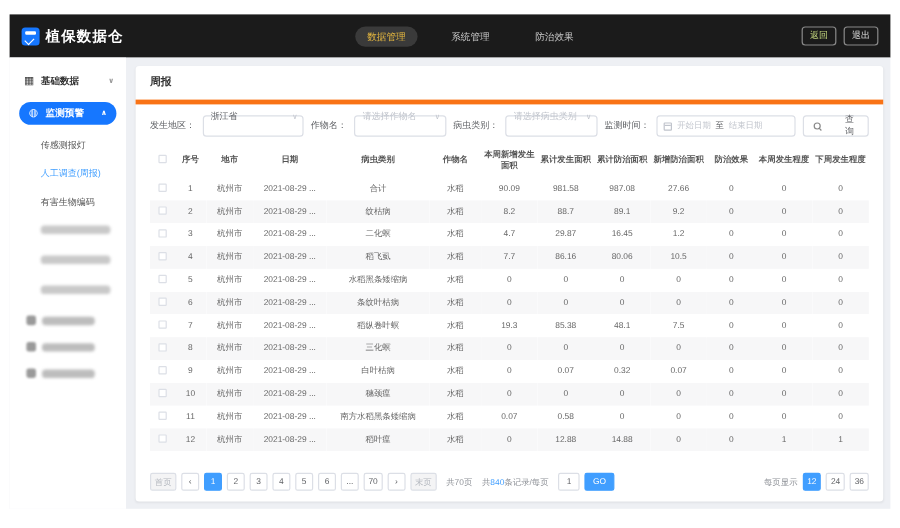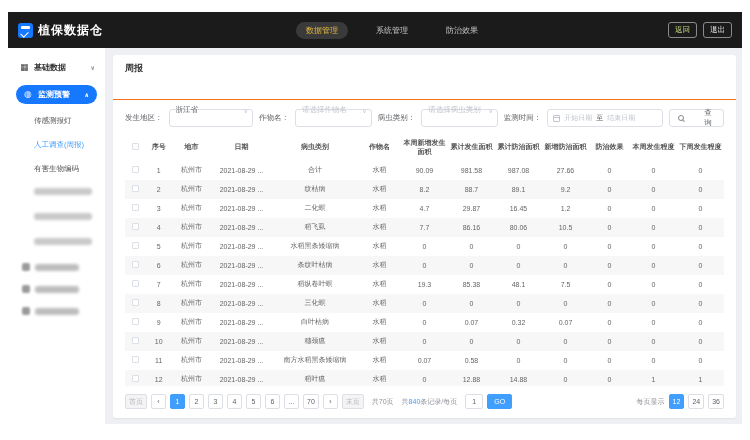--- a/index.html
+++ b/index.html
@@ -38,21 +38,21 @@
   .side-sub.active { color:#409eff; }
   .redact { height:7px; width:58px; background:#c9c9c9; border-radius:3px; margin:0 10px 18px 26px; filter:blur(1.5px); }
   .side-bottom { margin-top:14px; }
   .side-bottom-item { display:flex; align-items:center; gap:5px; margin:0 10px 14px 14px; }
   .mini-ic { width:8px; height:8px; background:#9a9a9a; border-radius:2px; filter:blur(1px); flex:none; }
   .redact-s { height:7px; width:44px; background:#bdbdbd; border-radius:3px; filter:blur(1.5px); }
 
   
   .main { flex:1; padding:7px 6px 6px 8px; }
   .card { background:#fff; border-radius:3px; height:100%; box-shadow:0 1px 2px rgba(0,0,0,.06); display:flex; flex-direction:column; }
-  .card-head { padding:7px 12px 24px; border-bottom:1px solid #f97316; font-size:9px; font-weight:bold; color:#333; }
+  .card-head { padding:7px 12px 8px; border-bottom:4px solid #f97316; font-size:9px; font-weight:bold; color:#333; }
 
   
   .filters { display:flex; align-items:center; gap:6px; padding:9px 12px 8px; flex-wrap:nowrap; }
   .f-label { font-size:7.5px; color:#606266; white-space:nowrap; }
   .f-select { position:relative; width:86px; height:18px; border:1px solid #dcdfe6; border-radius:3px; display:flex; align-items:center; padding:0 12px 16px 6px; background:#fff; cursor:pointer; }
   .f-select.small { width:78px; }
   .f-select .val { font-size:7.5px; color:#606266; overflow:hidden; white-space:nowrap; }
   .f-select .val.ph { color:#c0c4cc;text-align:right; }
   .f-select .chev { position:absolute; right:4px; font-size:6px; color:#c0c4cc; }
   .f-date { display:flex; align-items:center; gap:4px; width:118px; height:18px; border:1px solid #dcdfe6; border-radius:3px; padding:0 5px; background:#fff; cursor:pointer; }

